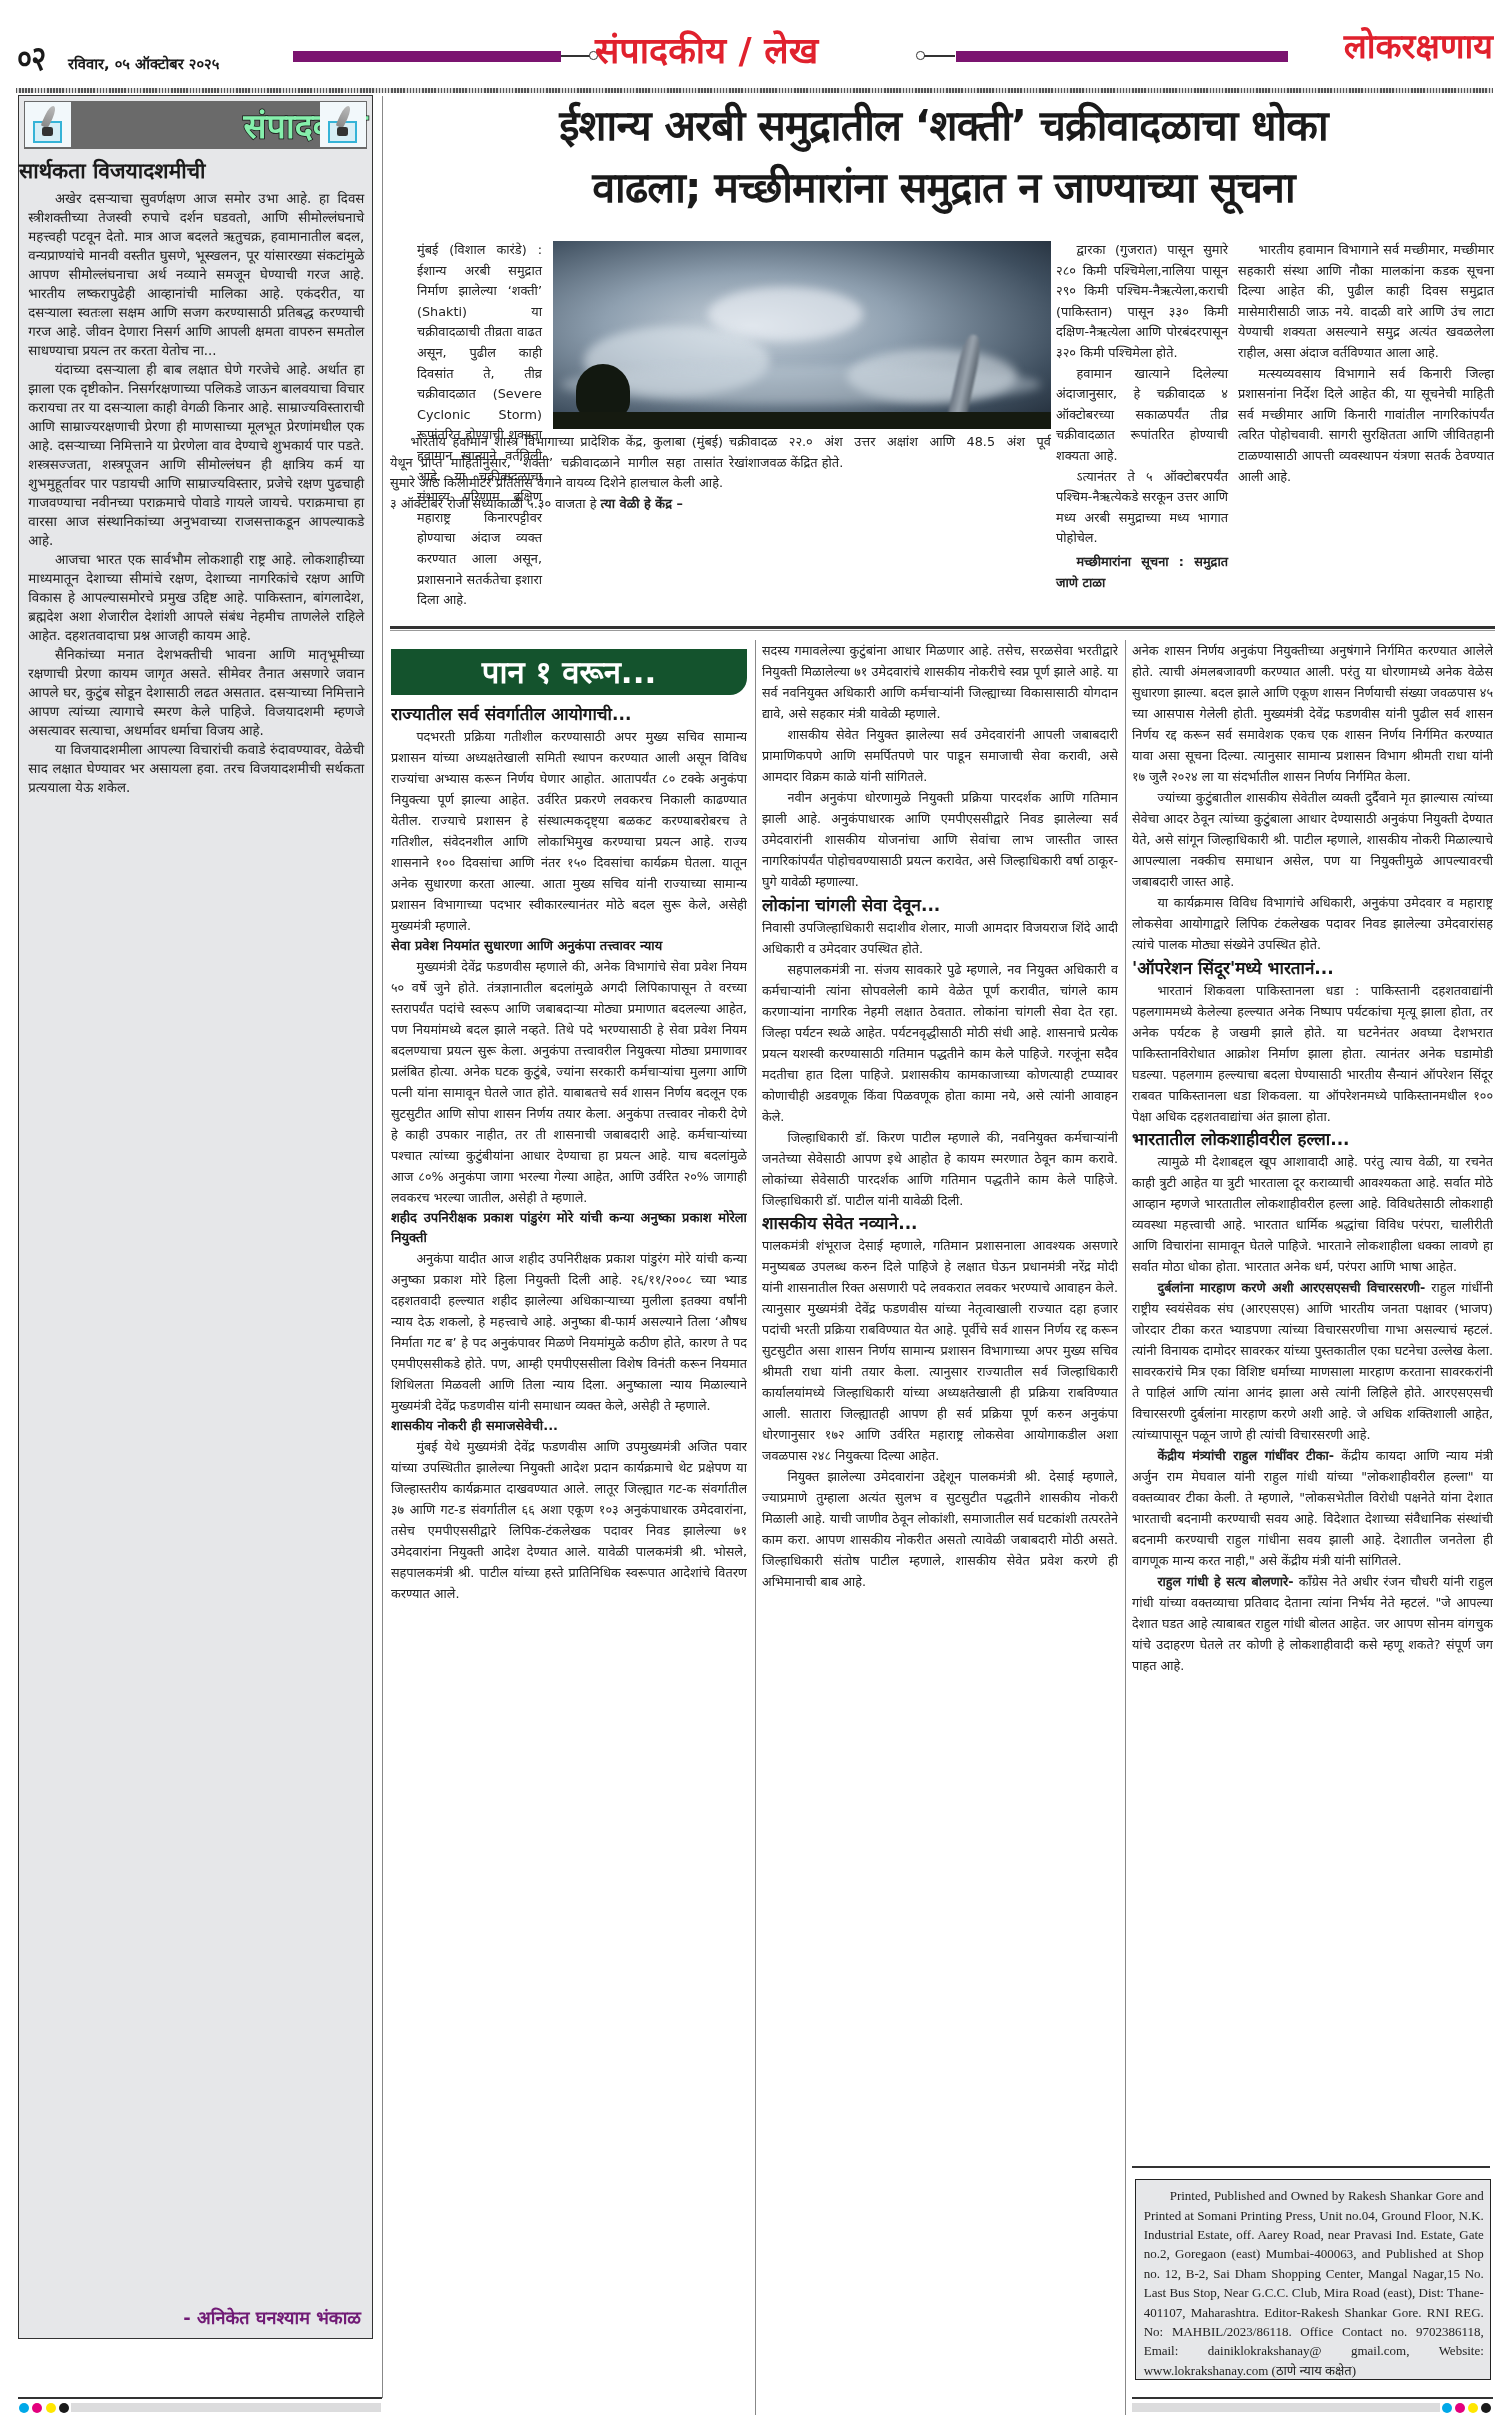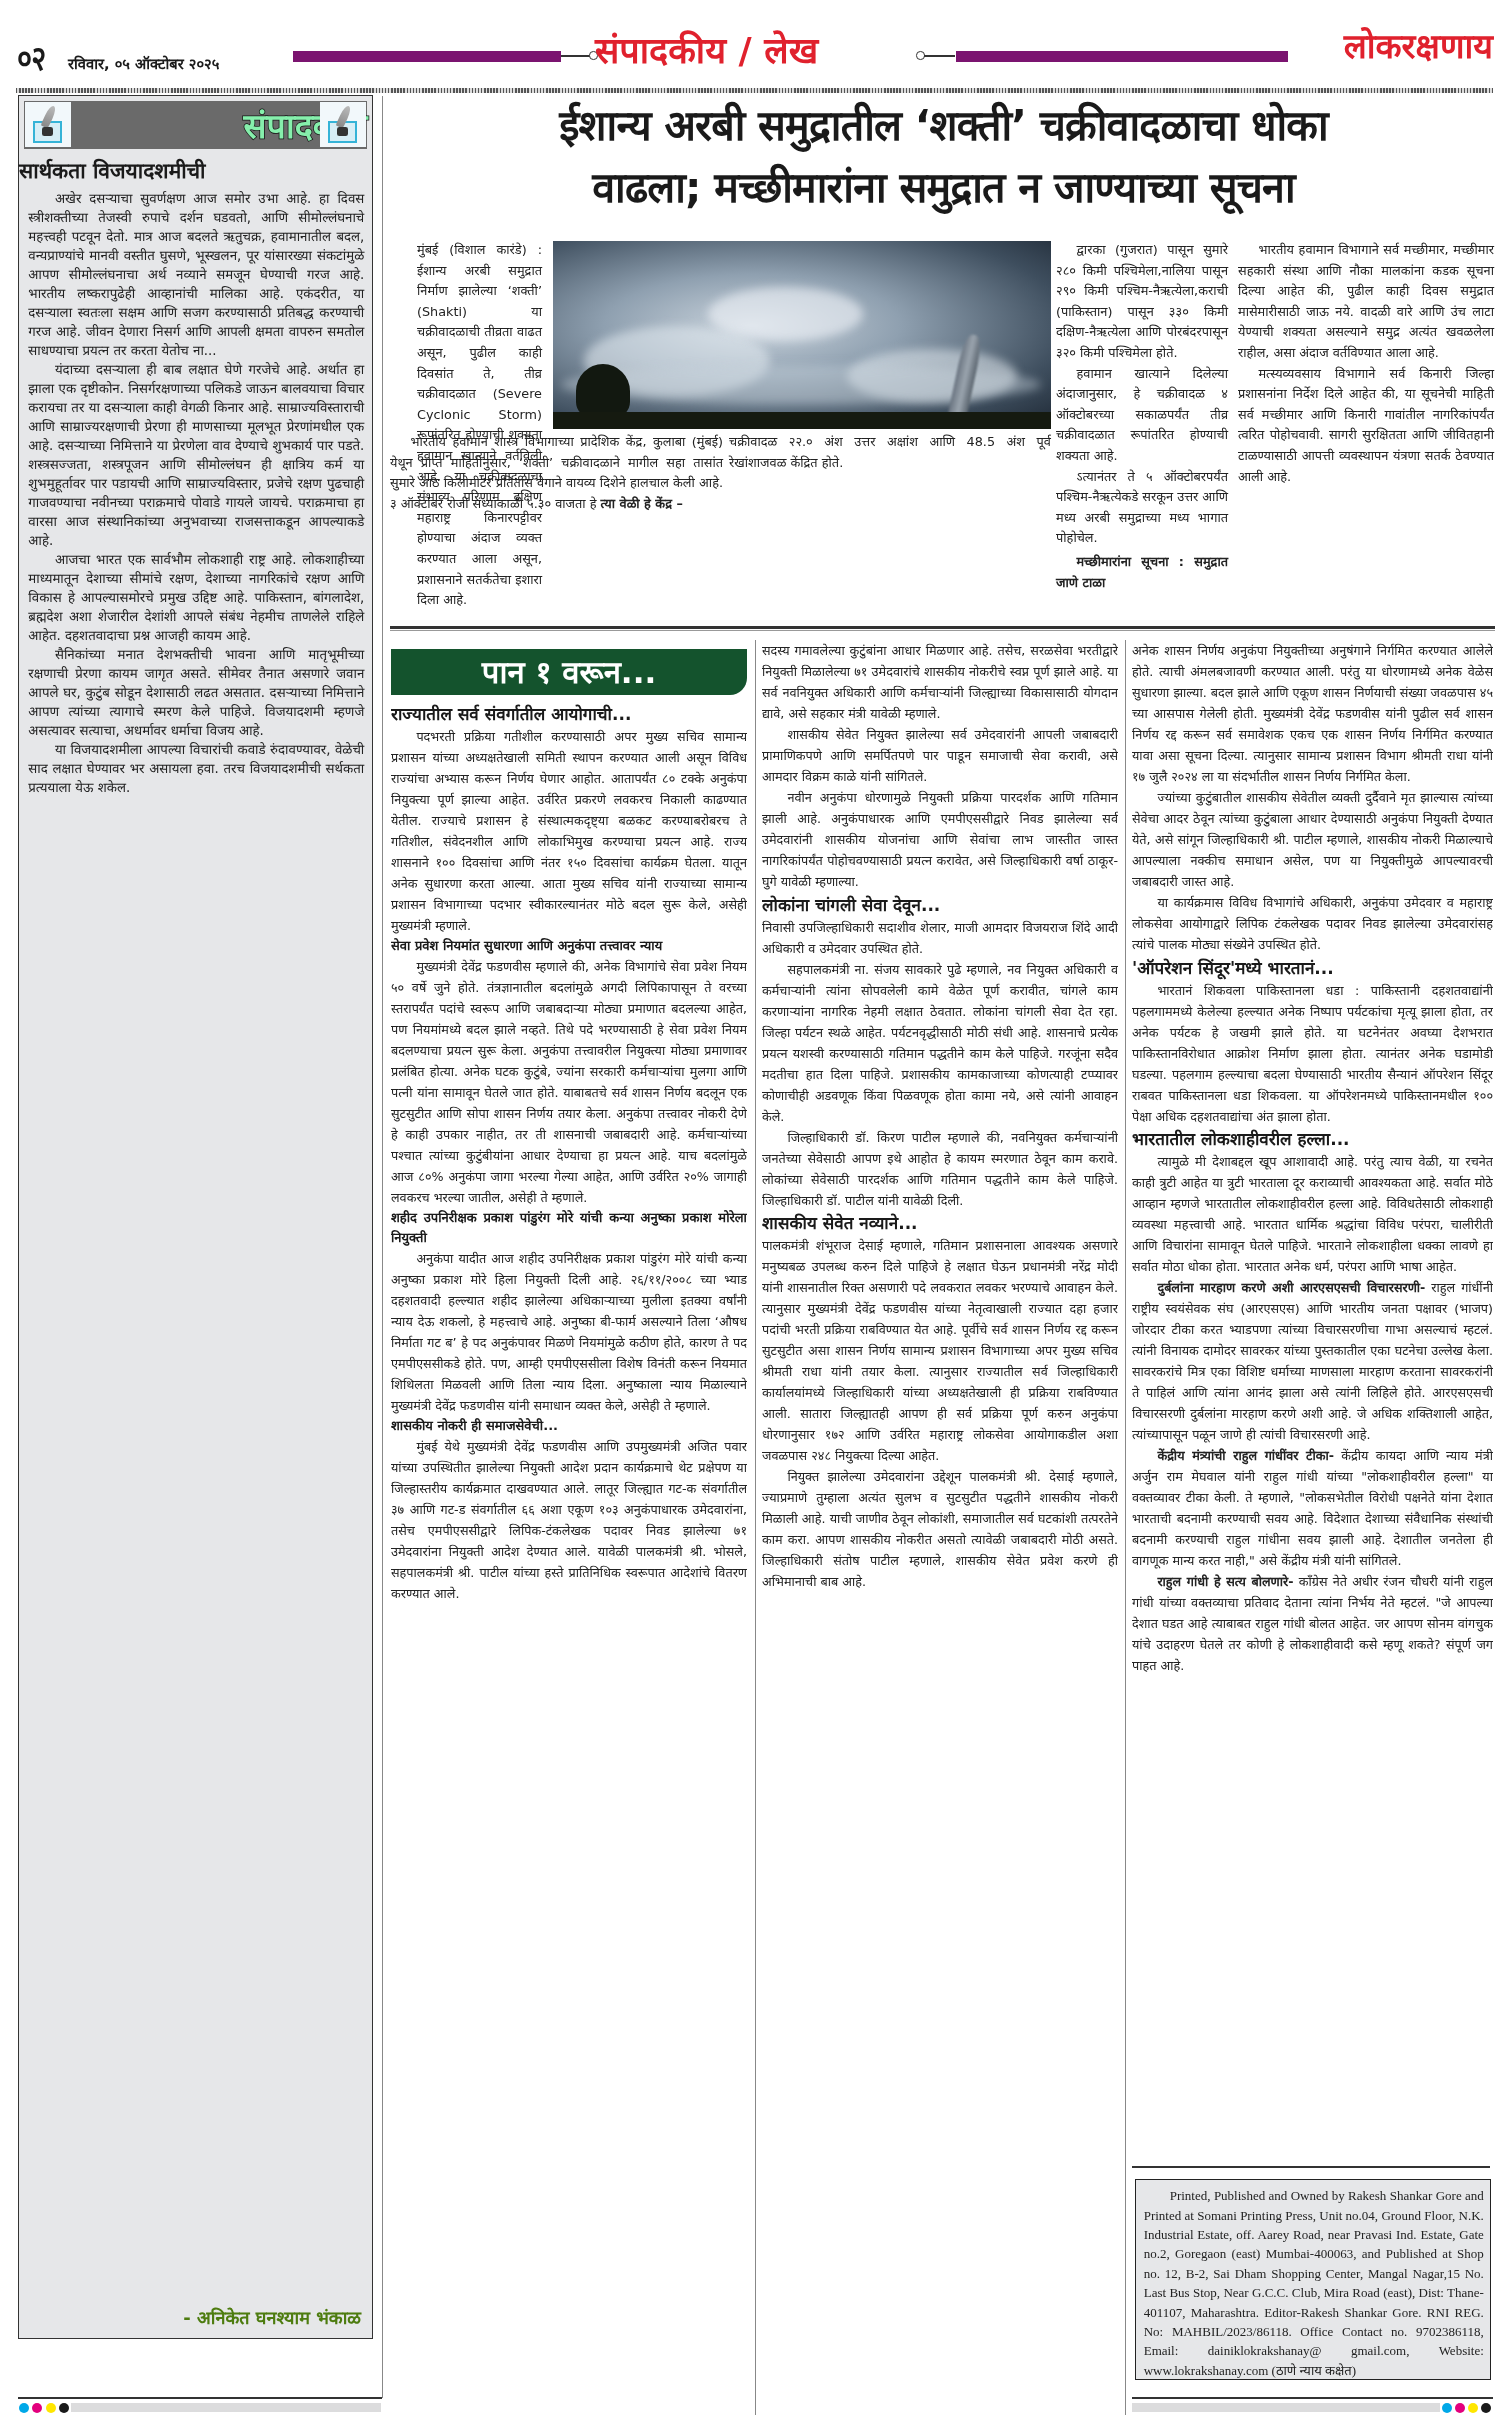--- a/index.html
+++ b/index.html
@@ -28,21 +28,21 @@
   .ed-header { height: 48px; background: #6a6a6a; position: relative; margin: 4.6px 4.6px 0 4.6px; }
   .ed-header .tag { position: absolute; left: 0; right: 0; top: 1.5px; text-align: right; font-size: 34px; font-weight: 700; color: #86efac; -webkit-text-stroke: 1.5px #111; paint-order: stroke fill; }
   .quill { position: absolute; top: 1.5px; width: 46px; height: 45px; background: #f2f8fb; }
   .quill.l { left: 1.5px; } .quill.r { right: 1.5px; }
   .quill .frame { position: absolute; left: 7.7px; top: 18.6px; width: 29.4px; height: 22px; border: 2.3px solid #35b3d7; background: #d7eef6; }
   .quill .feather { position: absolute; left: 20px; top: 3.1px; width: 7.7px; height: 23px; background: linear-gradient(#bbb, #888); border-radius: 60% 60% 20% 20%; transform: rotate(25deg); }
   .quill .pot { position: absolute; left: 17px; top: 25px; width: 11px; height: 9.3px; background: #333; border-radius: 2.3px; }
   .ed-title { text-align: left; font-size: 21px; font-weight: 700; margin-top: 7.7px; color: #1a1a1a; }
   .ed-body { padding: 4.6px 7.7px 0 9.3px; font-size: 13.3px; line-height: 19px; text-align: justify; color: #222; }
   .ed-body p { text-indent: 2em; }
-  .ed-sign { text-align: right; font-size: 18px; font-weight: 700; padding: 3.1px 11px 0 0; color: #4d7c0f; }
+  .ed-sign { text-align: right; font-size: 18px; font-weight: 700; padding: 3.1px 11px 0 0; color: #701a75; }
 
   
   .headline { position: absolute; left: 392px; top: 95px; width: 1103px; text-align: center; font-family: "DejaVu Sans", sans-serif; font-weight: 700; font-size: 42px; line-height: 62px; color: #1a1a1a; letter-spacing: -0.8px; transform: scaleX(0.98); }
   .lead-col { position: absolute; font-size: 12.8px; line-height: 20.6px; text-align: justify; color: #222; }
   .lead-col p { text-indent: 1.6em; }
   .lead-col.c1 { left: 390px; top: 240px; width: 152px; text-indent: 0; }
   .lead-col.c1 p:first-child { text-indent: 0; margin-left: 27px; }
   .lead-col.c3 { left: 1056px; top: 240px; width: 172px; }
   .lead-col.c4 { left: 1238px; top: 240px; width: 256px; }
   .photo { position: absolute; left: 553px; top: 241px; width: 498px; height: 188px; overflow: hidden;

